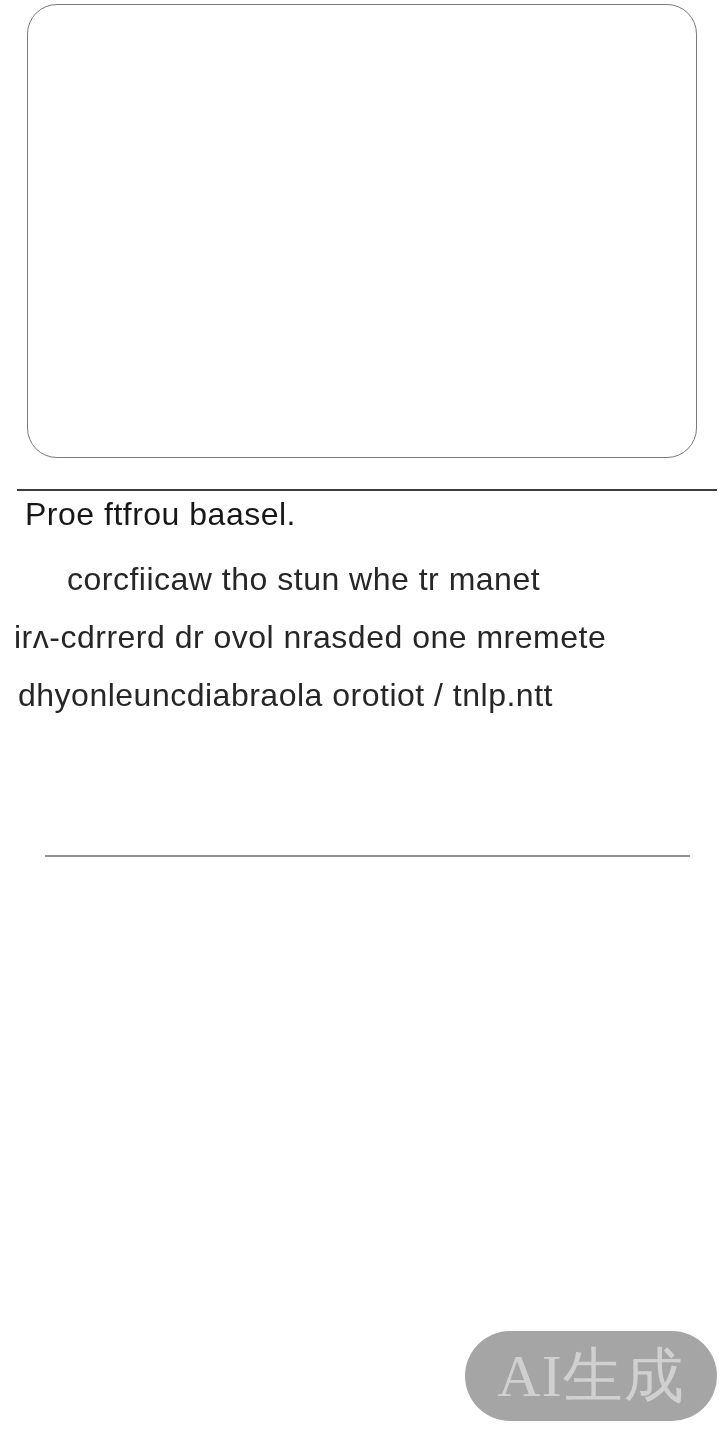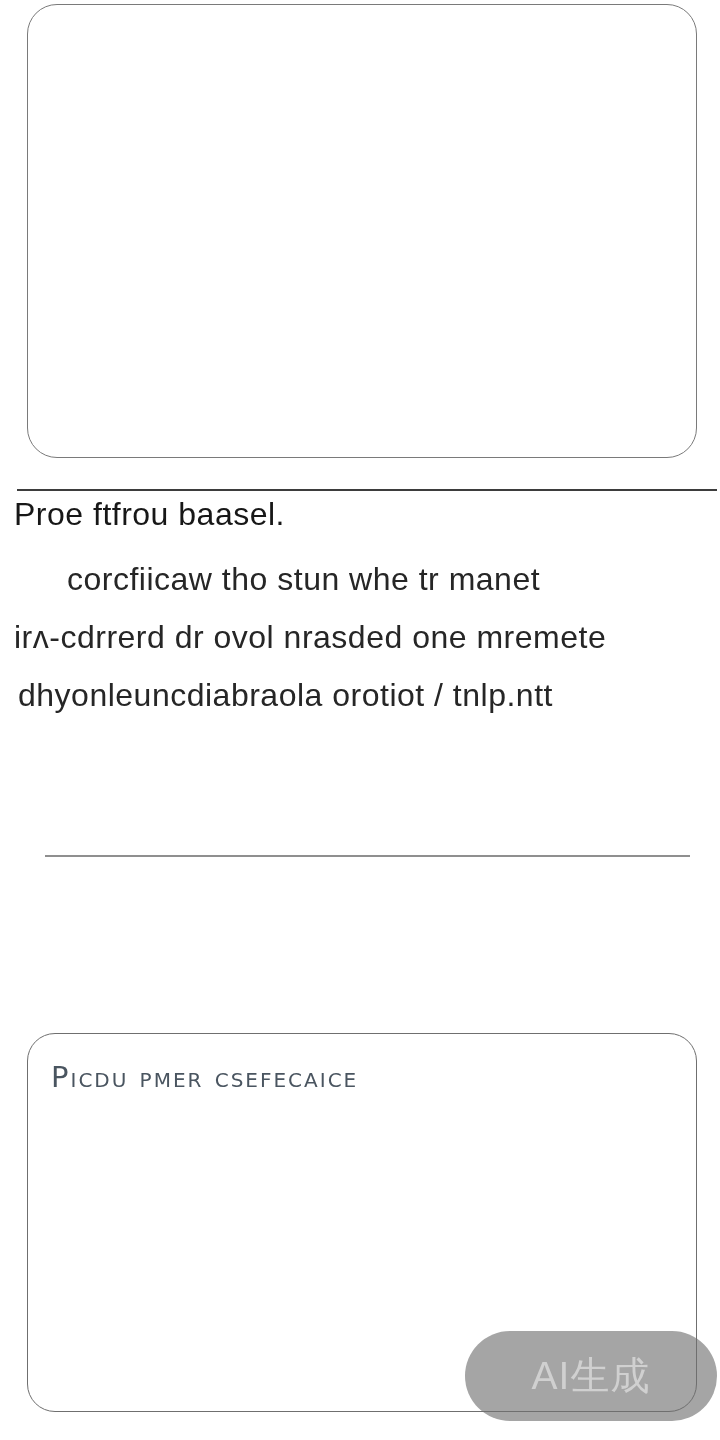--- a/index.html
+++ b/index.html
@@ -34,21 +34,21 @@
   .divider-2 {
     position: absolute;
     left: 45px; top: 855px;
     width: 645px; height: 2px;
     background: #8f8f8f;
   }
 
   
   .article-title {
     position: absolute;
-    left: 14px; top: 496px;
+    left: 25px; top: 496px;
     font-size: 32px;
     letter-spacing: 0.5px;
     color: #171717;
   }
   .article-body {
     position: absolute;
     left: 14px; top: 550px;
     width: 700px;
     font-size: 32px;
     line-height: 58px;
@@ -67,24 +67,24 @@
     left: 465px; top: 1331px;
     width: 252px; height: 90px;
     border-radius: 45px;
     background: #a5a5a5;
     display: flex;
     align-items: center;
     justify-content: center;
     z-index: 1;
   }
   .watermark-text {
-    font-size: 39px;
+    font-size: 60px;
     color: #d0d0d0;
     letter-spacing: 1px;
-    font-family: Liberation Sans, sans-serif;
+    font-family: Liberation Serif, serif;
   }
 
   
   .bottom-card {
     position: absolute;
     left: 27px; top: 1033px;
     width: 670px; height: 379px;
     border: 1.5px solid #6f6f6f;
     border-radius: 28px;
     background: transparent;
@@ -116,17 +116,14 @@
     <div class="article-line">irʌ-cdrrerd dr ovol nrasded one mremete</div>
     <div class="article-line">dhyonleuncdiabraola orotiot / tnlp.ntt</div>
   </div>
 
   <div class="divider-2"></div>
 
   <div class="watermark-pill">
     <span class="watermark-text">AI生成</span>
   </div>
 
-  <div class="bottom-card">
-    <div class="bottom-card-label">Picdu pmer csefecaice</div>
-  </div>
 
 </div>
 
 </body></html>

